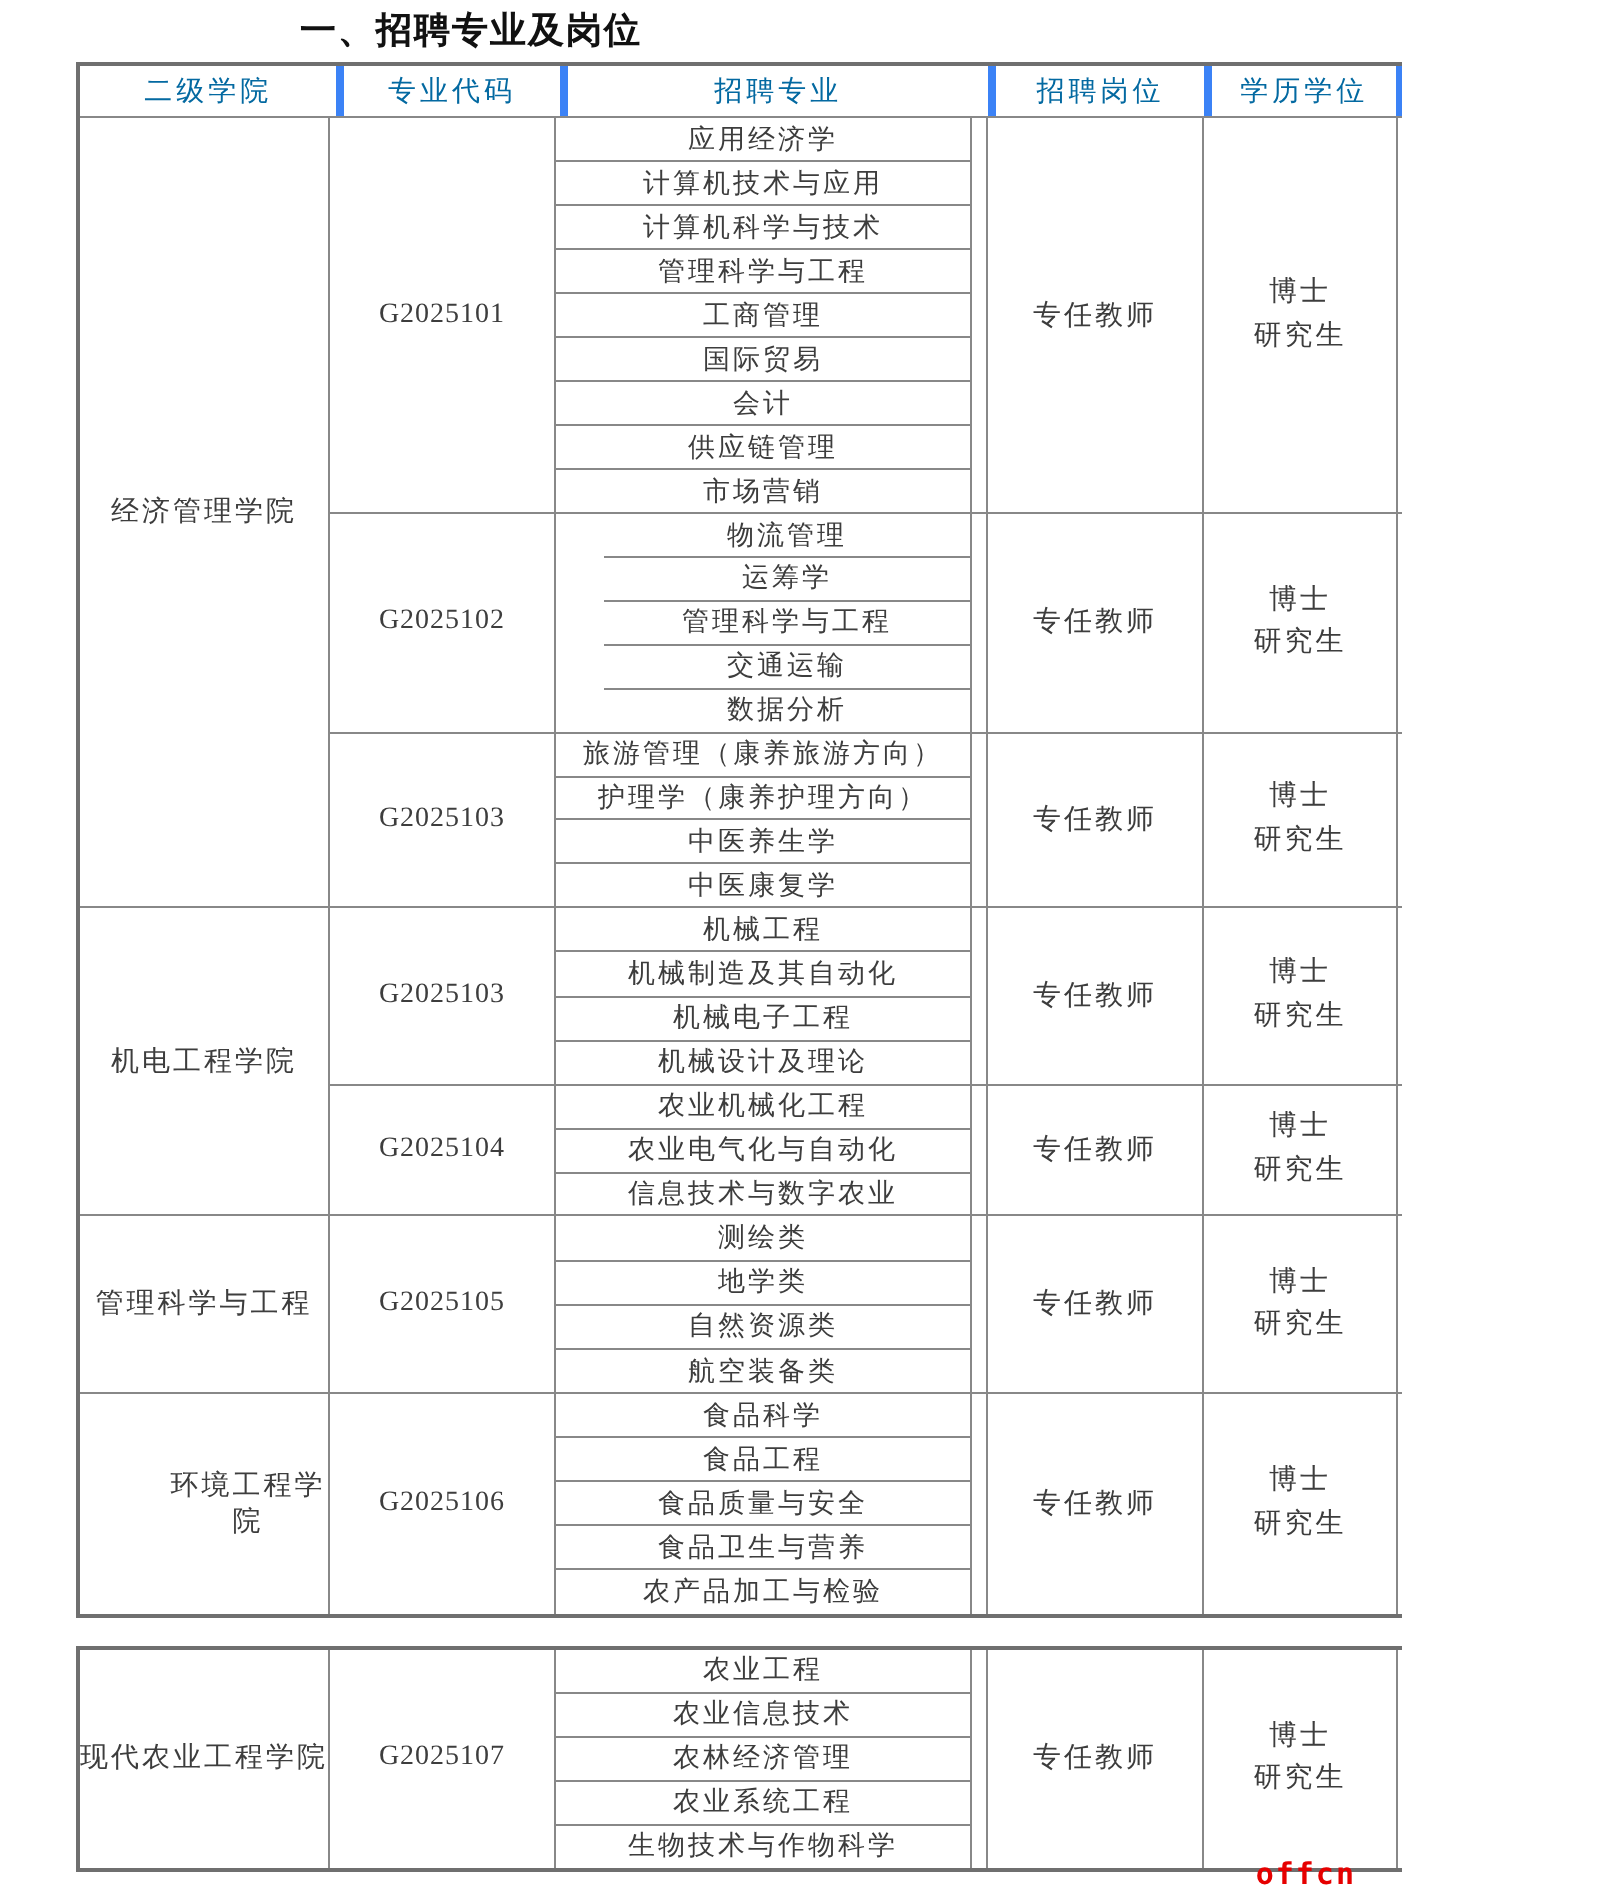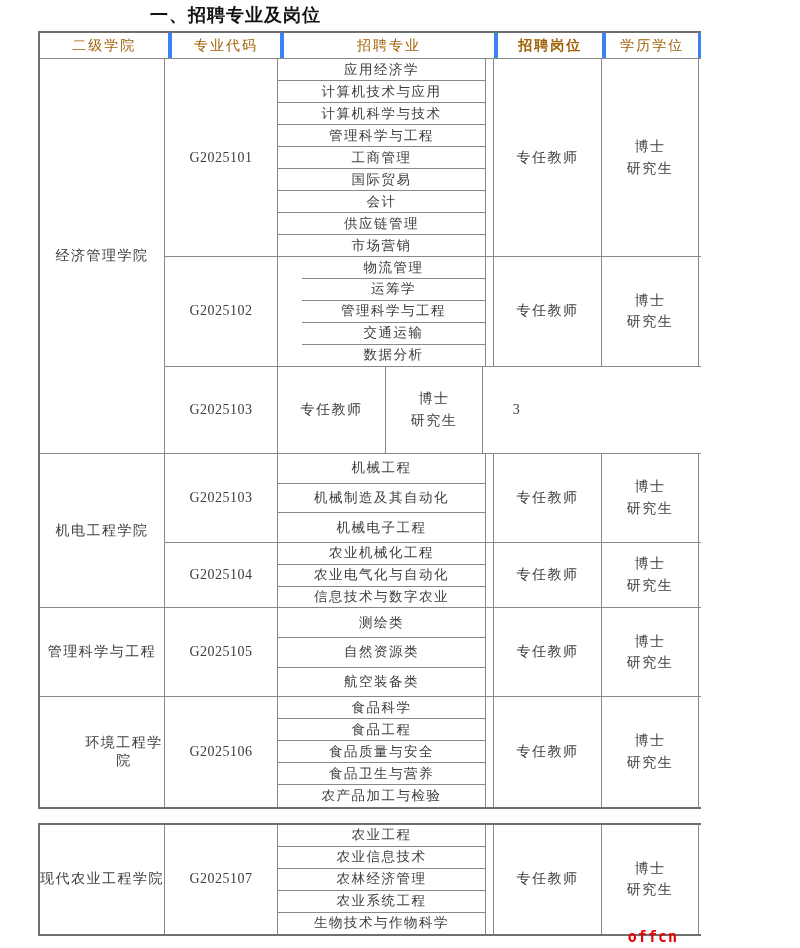--- a/index.html
+++ b/index.html
@@ -27,21 +27,21 @@
   .rtable {
     margin-left: 38px;
     width: 731px;
     border: 2px solid #6f6f6f;
     background: #ffffff;
   }
   .rtable + .rtable { margin-top: 14px; }
   .hrow { display: flex; height: 25px; }
   .hcell {
     display: flex; align-items: center; justify-content: center;
-    font-size: 14px; letter-spacing: 2px; color: #a16207;
+    font-size: 14px; letter-spacing: 2px; color: #0369a1;
   }
   .hcell + .hcell { border-left: 4px solid #3b82f6; }
   .tbody .crow { display: flex; align-items: stretch; }
   .hrow + .tbody .crow:first-child,
   .tbody .crow + .crow { border-top: 1px solid #888888; }
   .cell {
     display: flex; align-items: center; justify-content: center;
     font-size: 14px; letter-spacing: 1.5px; text-align: center;
   }
   .col-college { width: 129px; }
@@ -81,21 +81,21 @@
 
 <div class="page">
   <div class="doc-title">一、招聘专业及岗位</div>
 
   <div id="tables-root">
       <div class="rtable">
         <div class="hrow">
           <div class="hcell" style="width: 129px;">二级学院</div>
           <div class="hcell" style="width: 112px;">专业代码</div>
           <div class="hcell" style="width: 216px;">招聘专业</div>
-          <div class="hcell" style="width: 108px; font-weight: bold;">招聘岗位</div>
+          <div class="hcell" style="width: 108px;">招聘岗位</div>
           <div class="hcell" style="width: 97px;">学历学位</div>
           <div class="hcell" style="width: 69px;">数量</div>
         </div>
         <div class="tbody">
           <div class="crow">
             <div class="cell col-college" style="width: 129px;">经济管理学院</div>
             <div class="cgroups">
               <div class="grow" style="height: 197.1px;">
                 <div class="cell col-code" style="width: 112px;">G2025101</div>
                 <div class="majors-col" style="width: 216px;">
@@ -127,37 +127,46 @@
                     <div class="major-row">数据分析</div>
                   </div>
                 </div>
                 <div class="cell col-pos" style="width: 108px;">专任教师</div>
                 <div class="cell col-deg" style="width: 97px;">博士
 研究生</div>
                 <div class="cell col-count" style="width: 69px;">3</div>
               </div>
               <div class="grow" style="height: 87.6px;">
                 <div class="cell col-code" style="width: 112px;">G2025103</div>
+                <div class="majors-col" style="width: 216px;">
+                  <div class="majors-stack">
+                    <div class="major-row">旅游管理（康养旅游方向）</div>
+                    <div class="major-row">护理学（康养护理方向）</div>
+                    <div class="major-row">中医养生学</div>
+                    <div class="major-row">中医康复学</div>
+                  </div>
+                </div>
                 <div class="cell col-pos" style="width: 108px;">专任教师</div>
                 <div class="cell col-deg" style="width: 97px;">博士
 研究生</div>
                 <div class="cell col-count" style="width: 69px;">3</div>
               </div>
             </div>
           </div>
           <div class="crow">
             <div class="cell col-college" style="width: 129px;">机电工程学院</div>
             <div class="cgroups">
               <div class="grow" style="height: 87.6px;">
                 <div class="cell col-code" style="width: 112px;">G2025103</div>
                 <div class="majors-col" style="width: 216px;">
                   <div class="majors-stack">
                     <div class="major-row">机械工程</div>
                     <div class="major-row">机械制造及其自动化</div>
                     <div class="major-row">机械电子工程</div>
+                    <div class="major-row">机械设计及理论</div>
                   </div>
                 </div>
                 <div class="cell col-pos" style="width: 108px;">专任教师</div>
                 <div class="cell col-deg" style="width: 97px;">博士
 研究生</div>
                 <div class="cell col-count" style="width: 69px;">3</div>
               </div>
               <div class="grow" style="height: 65.7px;">
                 <div class="cell col-code" style="width: 112px;">G2025104</div>
                 <div class="majors-col" style="width: 216px;">
@@ -175,20 +184,21 @@
             </div>
           </div>
           <div class="crow">
             <div class="cell col-college" style="width: 129px;">管理科学与工程</div>
             <div class="cgroups">
               <div class="grow" style="height: 87.6px;">
                 <div class="cell col-code" style="width: 112px;">G2025105</div>
                 <div class="majors-col" style="width: 216px;">
                   <div class="majors-stack">
                     <div class="major-row">测绘类</div>
+                    <div class="major-row">地学类</div>
                     <div class="major-row">自然资源类</div>
                     <div class="major-row">航空装备类</div>
                   </div>
                 </div>
                 <div class="cell col-pos" style="width: 108px;">专任教师</div>
                 <div class="cell col-deg" style="width: 97px;">博士
 研究生</div>
                 <div class="cell col-count" style="width: 69px;">3</div>
               </div>
             </div>

